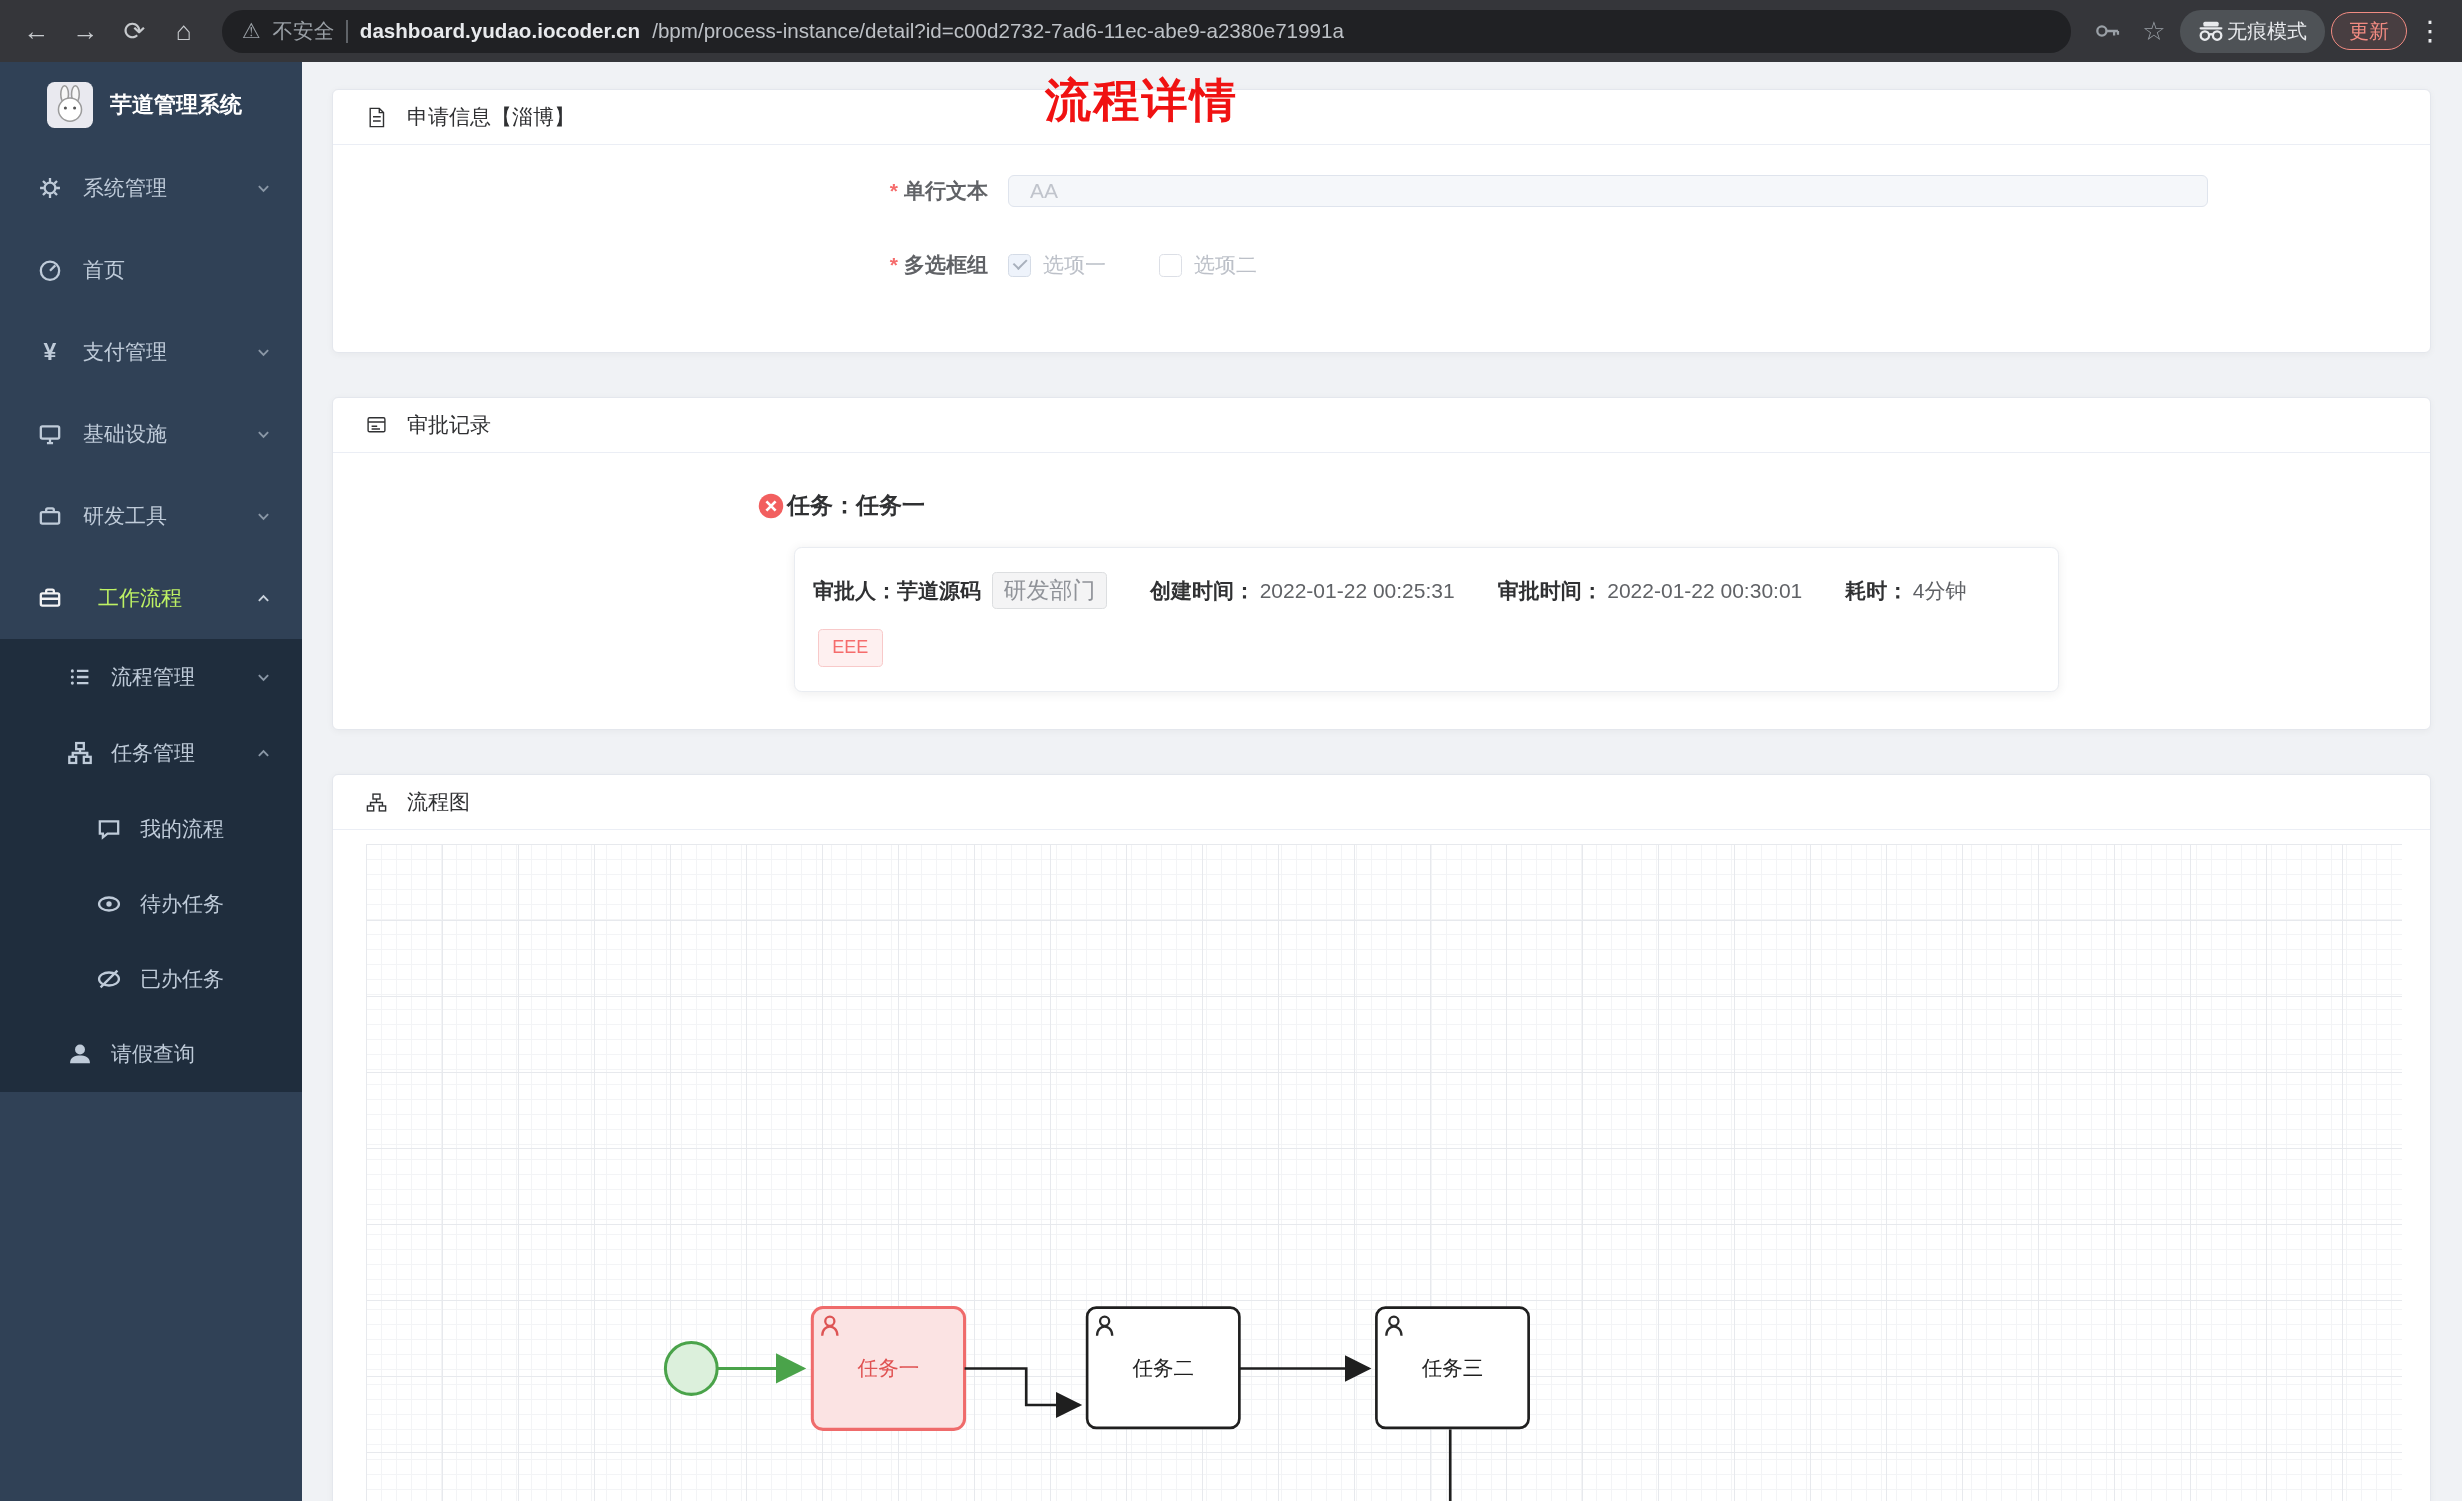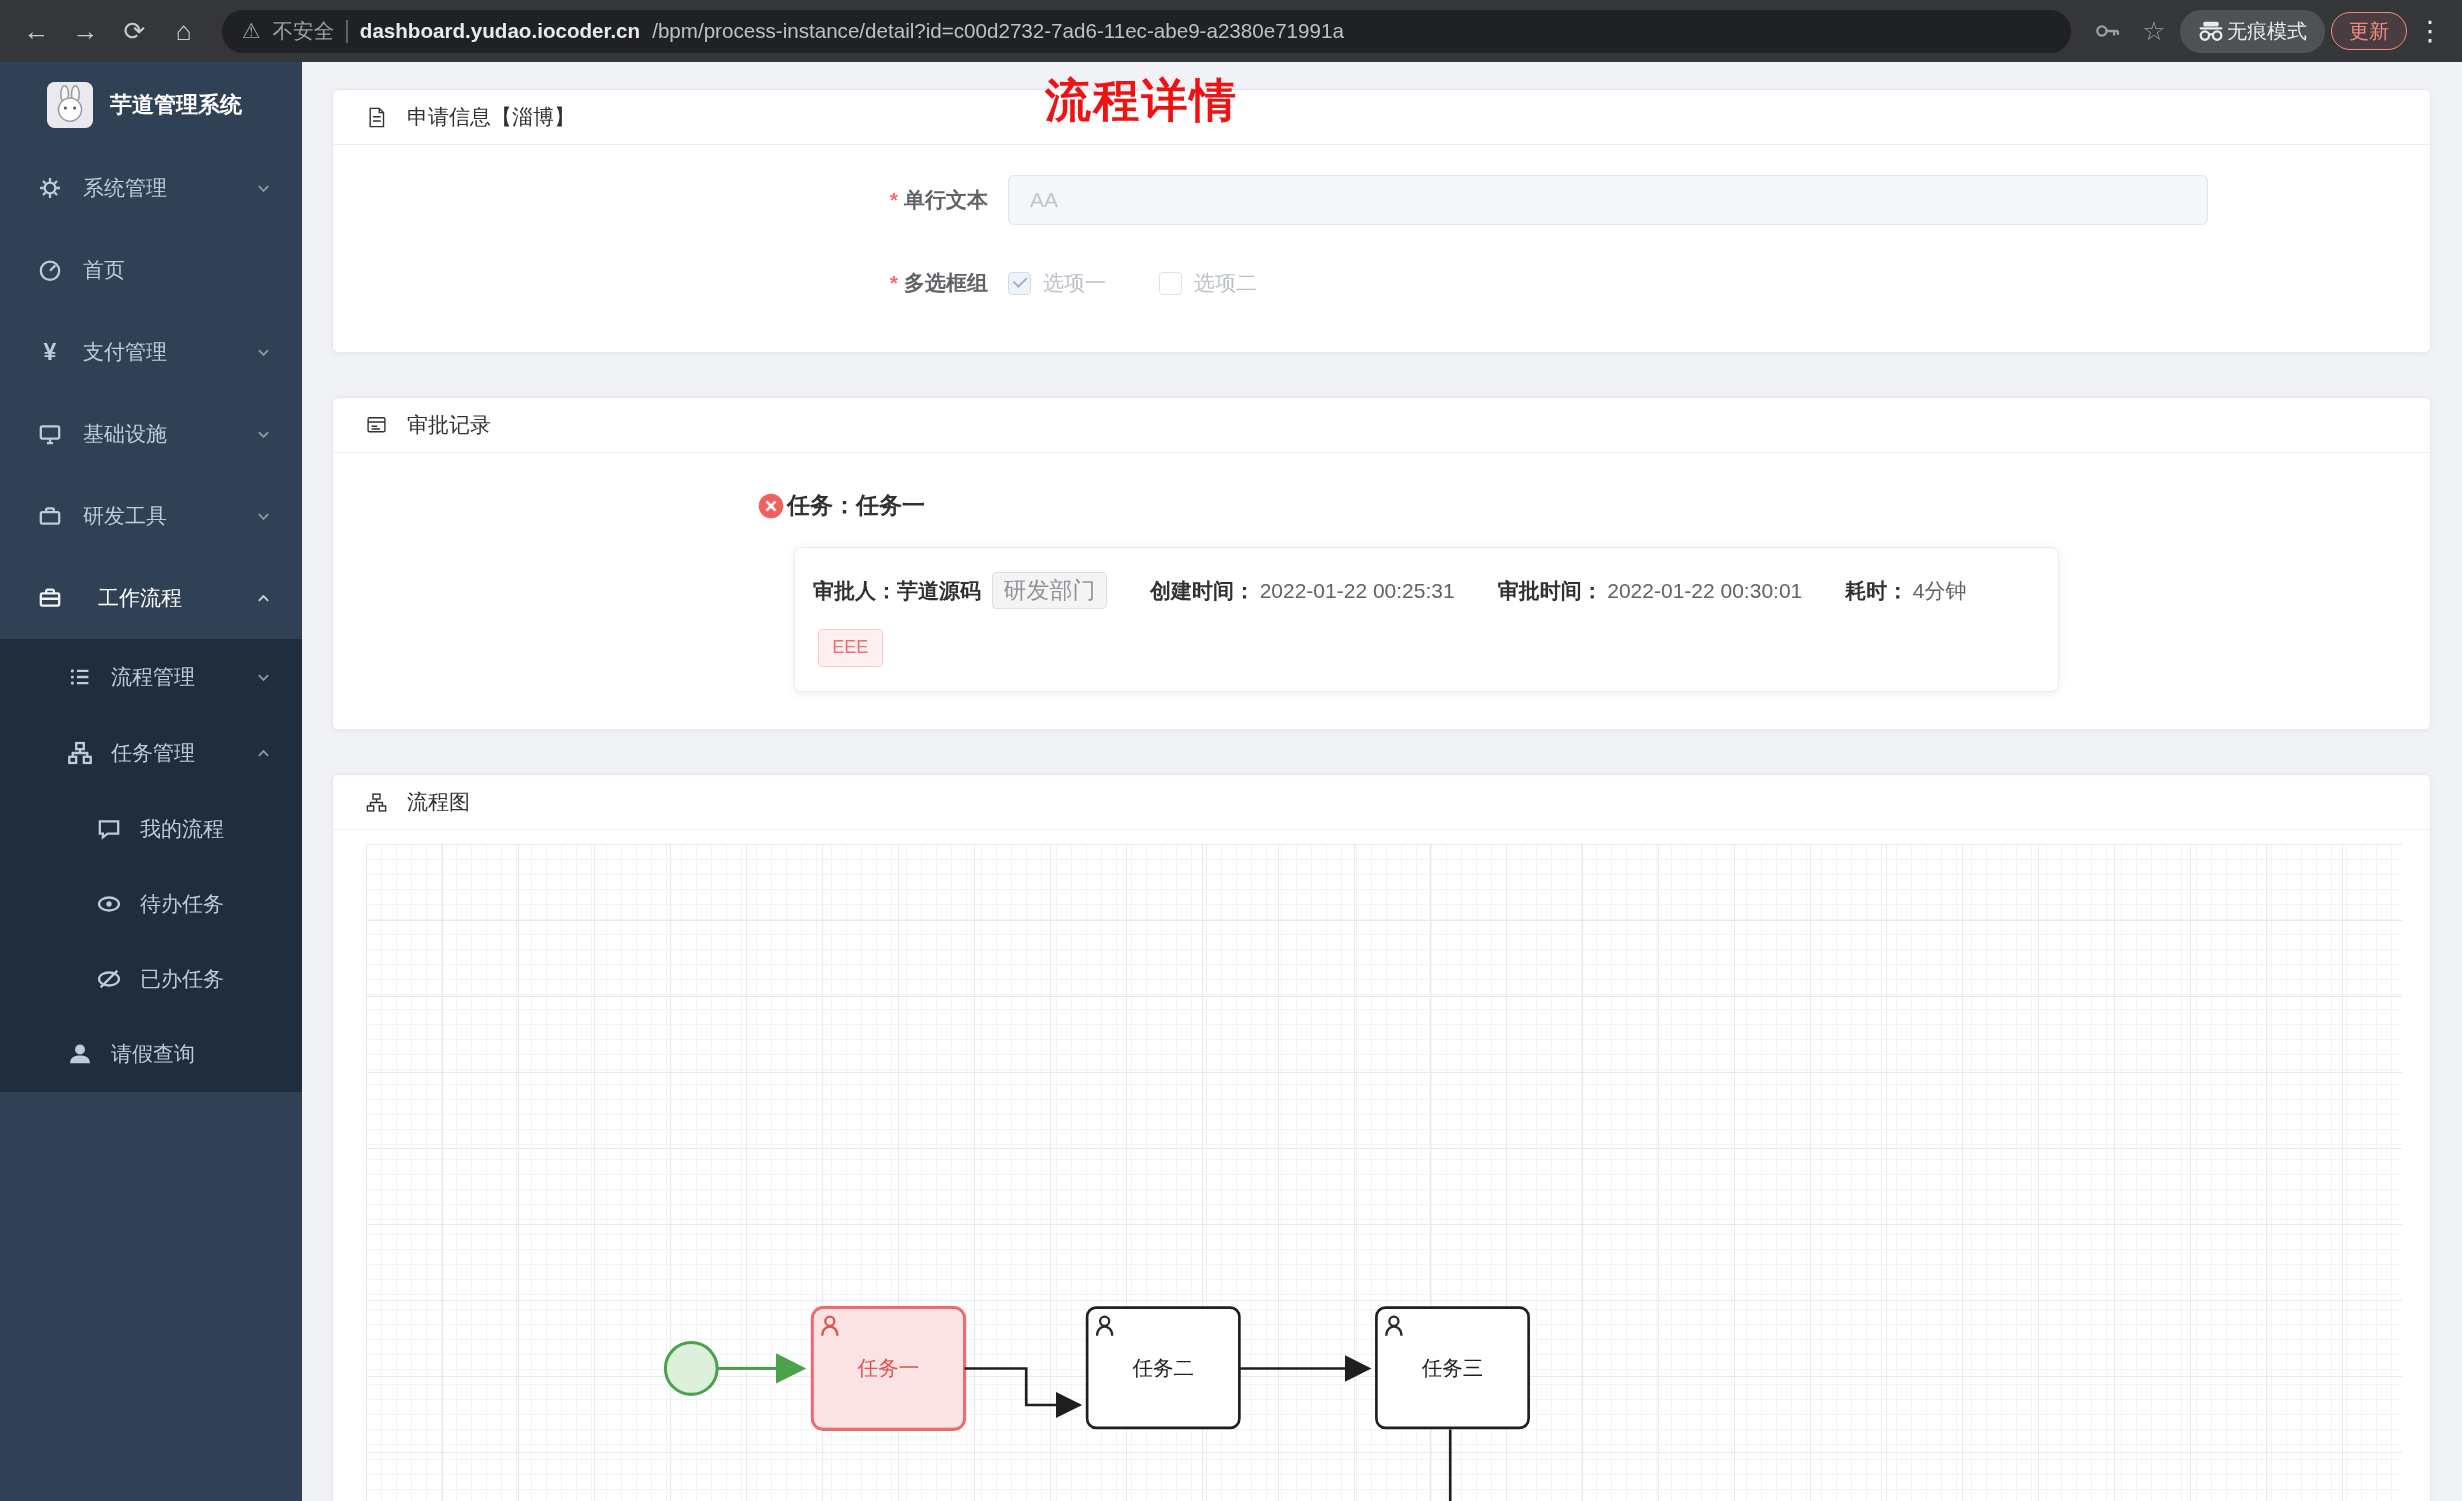--- a/index.html
+++ b/index.html
@@ -27,21 +27,21 @@
   .app { display:flex; height:1439px; }
 
   
   .sidebar { width:302px; flex:0 0 302px; background:#304156; color:#bfcbd9; display:flex; flex-direction:column; font-size:21px; }
   .logo { height:85px; display:flex; align-items:center; padding-left:47px; gap:17px; }
   .logo-avatar { width:46px; height:46px; border-radius:7.6px; background:#e9e9ef; display:flex; align-items:center; justify-content:center; overflow:hidden; }
   .logo-title { color:#ffffff; font-weight:bold; font-size:22px; }
   .nav-item { height:82px; display:flex; align-items:center; padding:0 30px 0 37px; gap:20px; cursor:pointer; }
   .nav-item .lbl { flex:0 0 auto; }
   .chev { margin-left:auto; display:flex; align-items:center; }
-  .nav-item.active { color:#ffffff;gap:35px; }
+  .nav-item.active { color:#bef264;gap:35px; }
   .submenu { background:#1f2d3d; }
   .sub-item { height:76px; display:flex; align-items:center; padding:0 30px 0 67px; gap:18px; cursor:pointer; }
   .subsub-item { height:75px; display:flex; align-items:center; padding-left:96px; gap:18px; cursor:pointer; }
   .ico { width:26px; height:26px; display:flex; align-items:center; justify-content:center; flex:0 0 auto; }
   .yen { font-size:23px; font-weight:bold; color:#bfcbd9; }
   .sidebar-fill { flex:1; background:#304156; }
 
   
   .main { flex:1; position:relative; background:#f0f2f5; overflow:hidden; padding:27px 31px 0 30px; }
   .page-title { position:absolute; left:743px; top:7.6px; font-size:46px; font-weight:bold; color:#f01212;
@@ -51,21 +51,21 @@
     margin-bottom:44px; }
   .card-header { height:55px; display:flex; align-items:center; gap:20px; padding:0 33px; font-size:21px;
     color:#303133; border-bottom:0.8px solid #ebeef5; }
 
   
   .card-apply { height:264px; }
   .form-row { display:flex; align-items:center; margin-top:30px; }
   .form-row.second { margin-top:44px; }
   .form-label { width:675px; text-align:right; padding-right:20px; font-size:21px; color:#606266; font-weight:600; }
   .req { color:#f56c6c; margin-right:6px; }
-  .form-input { width:1200px; height:50px; background:#f5f7fa; border:0.8px solid #dfe4ed; border-radius:6px;
+  .form-input { width:1200px; height:32px; background:#f5f7fa; border:0.8px solid #dfe4ed; border-radius:6px;
     font-size:21px; color:#a21caf; padding:0 21px; outline:none; }
   .form-input::placeholder { color:#c0c4cc; }
   .cb-group { display:flex; align-items:center; }
   .cb { display:flex; align-items:center; gap:12px; margin-right:53px; }
   .cb-box { width:23px; height:23px; border:1.5px solid #dcdfe6; border-radius:4.6px; background:#ffffff; position:relative; }
   .cb-box.checked { background:#eef3fb; border-color:#d4dbe6; }
   .cb-box.checked::after { content:""; position:absolute; left:6.9px; top:1.5px; width:6px; height:11.4px;
     border-right:2.3px solid #a8b0bc; border-bottom:2.3px solid #a8b0bc; transform:rotate(45deg); }
   .cb-label { color:#bcc0c8; font-size:21px; }
 

